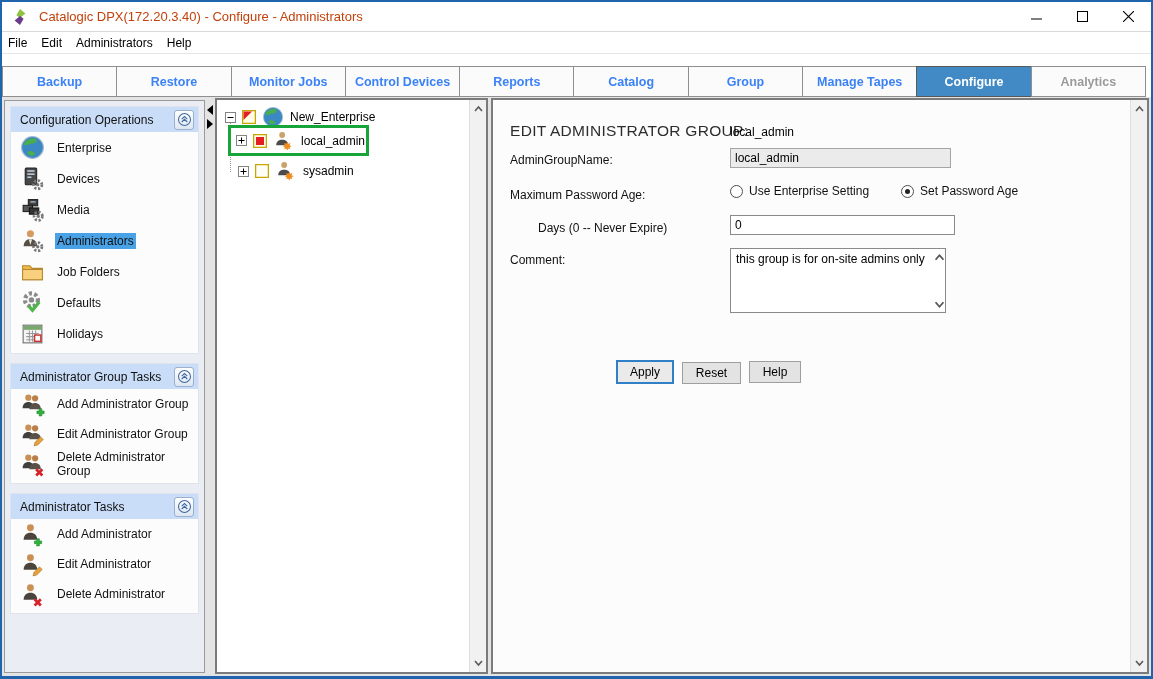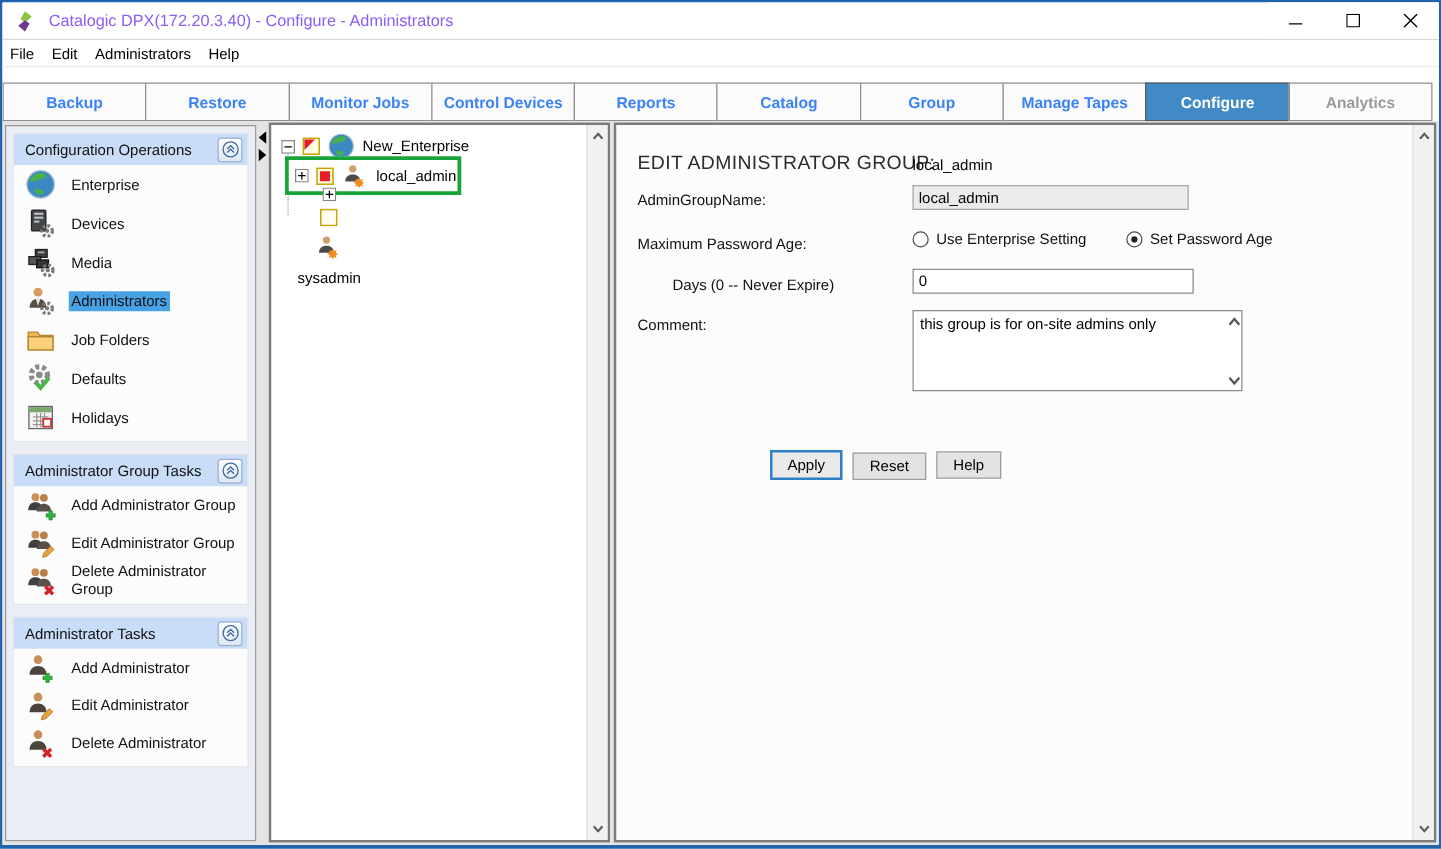--- a/index.html
+++ b/index.html
@@ -2,21 +2,21 @@
 <html><head>
 <meta charset="utf-8">
 <style>
   * { margin:0; padding:0; box-sizing:border-box; }
   html,body { width:1153px; height:679px; font-family:"Liberation Sans", sans-serif; background:#fff; overflow:hidden; }
   .window { position:absolute; inset:0; border:2px solid #2064ab; border-bottom-width:3px; background:#fff; }
 
   
   .titlebar { position:relative; height:30px; background:#fff; display:flex; align-items:center; border-bottom:1px solid #d9d9d9; }
   .app-logo { width:18px; height:18px; margin:0 10px 0 9px; flex:0 0 auto; }
-  .title-text { font-size:13px; color:#8b5cf6; }
+  .title-text { font-size:13px; color:#c2410c; }
   .win-controls { position:absolute; right:0; top:0; height:100%; display:flex; }
   .win-btn { width:46px; height:100%; display:flex; align-items:center; justify-content:center; background:#fff; cursor:pointer; }
 
   
   .menubar { height:22px; background:#fff; display:flex; align-items:center; padding-left:6px; gap:14px; border-bottom:1px solid #e6e6e6; }
   .menu-item { font-size:12px; color:#000; cursor:pointer; }
 
   
   .tab-strip-wrap { height:43px; background:#fff; position:relative; padding-top:12px; }
   .tab-strip { display:flex; height:31px; }
@@ -65,21 +65,21 @@
   .form-heading-value { position:absolute; left:237px; top:25px; font-size:12px; color:#000; }
   .f-label { position:absolute; font-size:12px; color:#111; }
   .f-input { position:absolute; height:20px; border:1px solid #8a8a8a; font-family:"Liberation Sans",sans-serif; font-size:12px; padding:0 4px; background:#fff; color:#000; }
   .f-input.readonly { background:#ebebeb; border-color:#a5a5a5; }
   .radio-row { position:absolute; left:237px; top:84px; display:flex; align-items:flex-start; gap:8px; }
   .radio { display:flex; align-items:center; gap:6px; cursor:pointer; }
   .radio + .radio { margin-left:24px; }
   .radio-circle { width:13px; height:13px; border:1px solid #4e4e4e; border-radius:50%; background:#fff; position:relative; }
   .radio-circle.checked::after { content:""; position:absolute; left:3px; top:3px; width:5px; height:5px; border-radius:50%; background:#222; }
   .radio-label { font-size:12px; color:#111; }
-  .comment-box { position:absolute; left:237px; top:148px; width:264px; height:65px; background:#fff; border:1px solid #8a8a8a; }
+  .comment-box { position:absolute; left:237px; top:148px; width:216px; height:65px; background:#fff; border:1px solid #8a8a8a; }
   .comment-text { position:absolute; inset:3px 20px 3px 5px; font-size:12px; color:#000; line-height:1.25; overflow:hidden; }
   .btn-row { position:absolute; top:260px; left:123px; display:flex; align-items:flex-start; }
   .btn { height:22px; background:#e3e3e3; border:1px solid #9e9e9e; font-family:"Liberation Sans",sans-serif; font-size:12px; color:#000; cursor:pointer; }
   .btn.apply { width:58px; height:24px; border:2px solid #2f80c7; background:#eaeaea; }
   .btn.reset { width:59px; margin-left:8px; margin-top:2px; }
   .btn.help  { width:52px; margin-left:8px; margin-top:1px; }
 </style>
 </head>
 <body>
 
@@ -358,21 +358,21 @@
               </svg>
             <svg width="22" height="22" viewBox="0 0 24 24">
                 <circle cx="10" cy="5.5" r="3.2" fill="#caa36b"></circle>
                 <path d="M3.5 16.5c0-4 2.8-6 6.5-6s6.5 2 6.5 6z" fill="#4b4b4b"></path>
                 <path d="M15.5 13l1.1 2.1 2.3-.8-.8 2.3 2.1 1.1-2.1 1.1.8 2.3-2.3-.8-1.1 2.1-1.1-2.1-2.3.8.8-2.3-2.1-1.1 2.1-1.1-.8-2.3 2.3.8z" fill="#f08c1e"></path>
               </svg>
             <span class="tree-label">local_admin</span>
           </div>
         </div>
 
-        <div class="tree-row" style="left:21px; top:50px;flex-direction:column;">
+        <div class="tree-row" style="left:21px; top:60px;">
           <svg width="11" height="11" viewBox="0 0 11 11">
               <rect x="0.5" y="0.5" width="10" height="10" fill="#fff" stroke="#848484"></rect>
               <line x1="2.5" y1="5.5" x2="8.5" y2="5.5" stroke="#000"></line>
               <line x1="5.5" y1="2.5" x2="5.5" y2="8.5" stroke="#000"></line>
             </svg>
           <svg width="14" height="14" viewBox="0 0 14 14">
               <rect x="0.5" y="0.5" width="13" height="13" fill="#fffef4" stroke="#c9a500" stroke-width="1.5"></rect>
             </svg>
           <svg width="22" height="22" viewBox="0 0 24 24">
               <circle cx="10" cy="5.5" r="3.2" fill="#caa36b"></circle>

